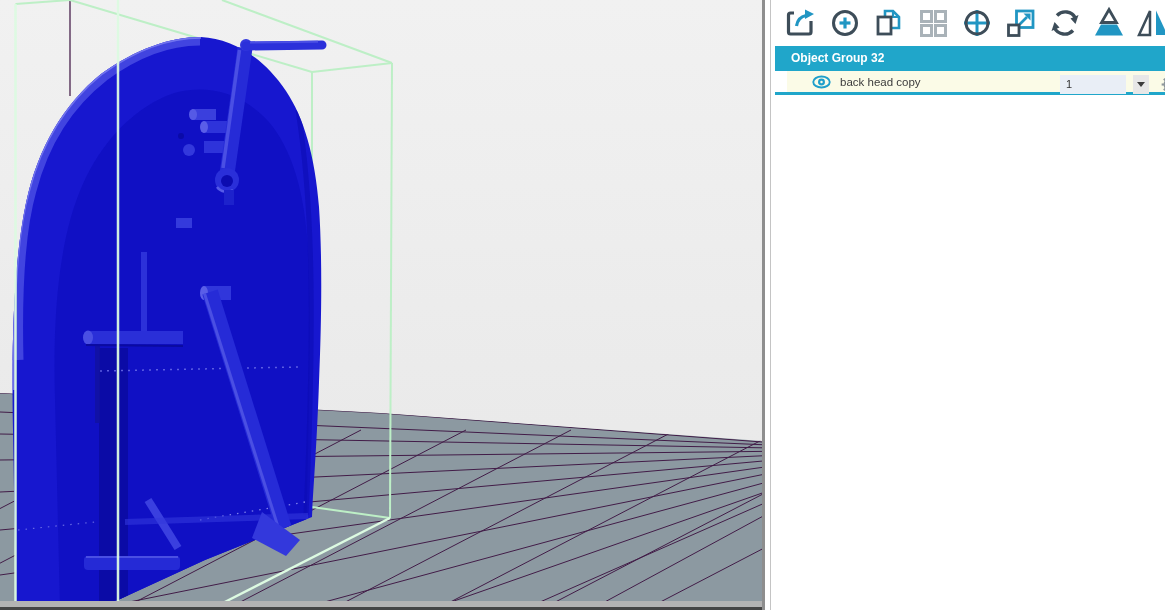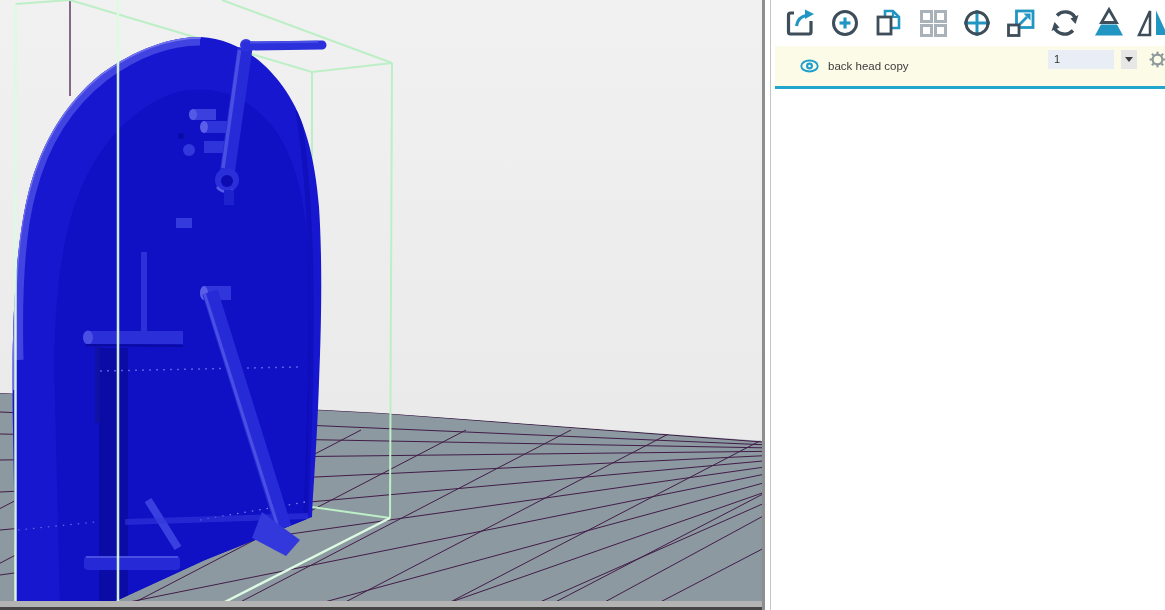--- a/index.html
+++ b/index.html
@@ -12,21 +12,21 @@
   #vp-border{position:absolute;left:762px;top:0;width:3px;height:610px;background:#8e8e8e;}
   #vp-gap{position:absolute;left:765px;top:0;width:5px;height:610px;background:#ffffff;}
   #vp-line2{position:absolute;left:770px;top:0;width:1px;height:610px;background:#c4c4c4;}
 
   
   #panel{position:absolute;left:771px;top:0;width:394px;height:610px;background:#fff;}
   #toolbar{height:46px;display:flex;align-items:center;gap:7px;padding-left:11px;box-sizing:border-box;}
   .tb-icon{width:37px;height:37px;flex:0 0 auto;display:flex;align-items:center;justify-content:center;cursor:pointer;}
   #group-header{height:25px;background:#20a6ca;color:#fff;font-size:12px;font-weight:bold;
                 line-height:25px;padding-left:16px;margin-left:4px;}
-  #group-row{height:40px;background:#fbfbe7;display:flex;align-items:center;margin-left:4px;position:relative;}
+  #group-row{height:21px;background:#fbfbe7;display:flex;align-items:center;margin-left:16px;position:relative;}
   #row-eye{margin-left:25px;width:19px;height:14px;flex:0 0 auto;cursor:pointer;}
   #row-label{margin-left:9px;font-size:11.5px;color:#3c3c3c;}
   #qty-box{position:absolute;left:273px;top:4px;width:66px;height:19px;background:#e9eef6;
            font-size:11px;color:#333;line-height:19px;padding-left:6px;box-sizing:border-box;}
   #qty-drop{position:absolute;left:346px;top:4px;width:16px;height:19px;background:#e7e7e7;
             display:flex;align-items:center;justify-content:center;cursor:pointer;}
   #qty-drop .tri{width:0;height:0;border-left:4px solid transparent;border-right:4px solid transparent;
                  border-top:5px solid #3c3c3c;}
   #row-gear{position:absolute;left:374px;top:5px;width:17px;height:17px;cursor:pointer;}
   #group-underline{height:3px;background:#20a6ca;margin-left:4px;}
@@ -263,20 +263,23 @@
       <div class="tb-icon">
         <svg width="34" height="34" viewBox="0 0 34 34">
           <g>
             <polygon points="14,5 14,29 3,29" fill="none" stroke="#3d4d59" stroke-width="2.5"></polygon>
             <polygon points="20,4.5 20,29 31.5,29" fill="#2196c3"></polygon>
           </g>
         </svg>
       </div>
     </div>
 
+    <div id="group-header">
+      <span>Object Group 32</span>
+    </div>
 
     <div id="group-row">
       <svg id="row-eye" viewBox="0 0 18 13">
         <ellipse cx="9" cy="6.5" rx="7.8" ry="5.2" fill="none" stroke="#1f9fcb" stroke-width="1.8"></ellipse>
         <circle cx="9" cy="6.5" r="3.3" fill="#1f9fcb"></circle>
         <circle cx="9" cy="6.5" r="1.2" fill="#fbfbe7"></circle>
       </svg>
       <span id="row-label">back head copy</span>
       <div id="qty-box">
         <span>1</span>

